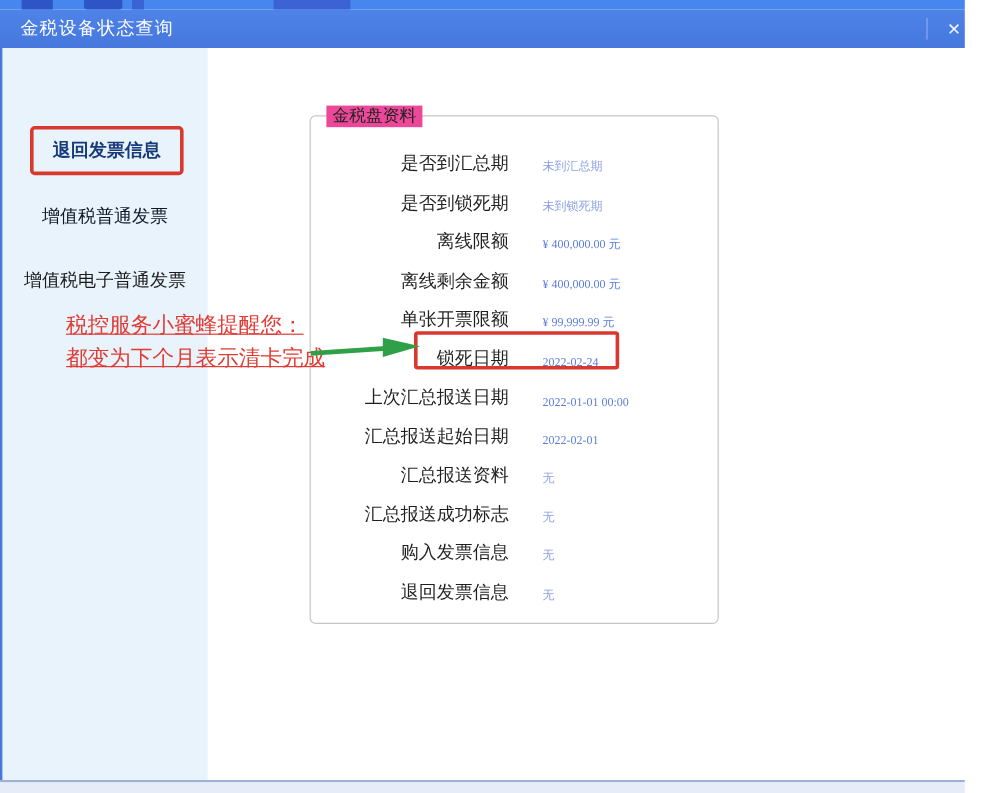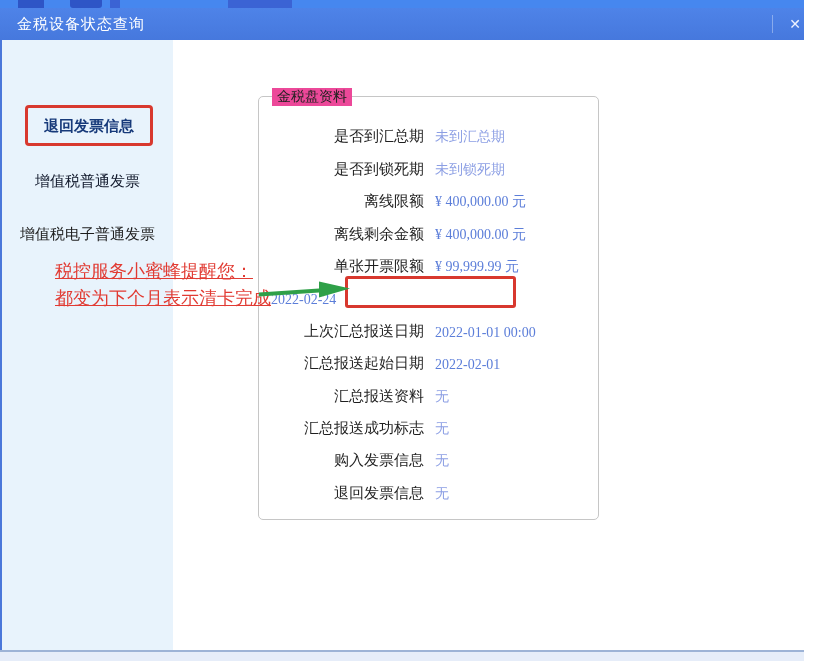--- a/index.html
+++ b/index.html
@@ -45,21 +45,21 @@
     border:3px solid #d8382e; border-radius:4px; color:#173a7a; font-weight:bold; }
 
   
   .panel { position:absolute; left:256px; top:56px; width:339px; height:422px;
     border:1px solid #c6c6c6; border-radius:5px; background:#ffffff; }
   .panel .legend { position:absolute; left:13px; top:-9px; background:#ec4899;
     padding:0 5px; font-size:14px; color:#222222; }
   .rows { position:absolute; left:1px; right:1px; top:17px; }
   .row { height:32.4px; display:flex; align-items:flex-end;font-family:Liberation Serif, serif; }
   .row .lbl { width:164px; text-align:right; font-size:15px; color:#1f1f1f; flex:0 0 164px; }
-  .row .val { margin-left:11px; font-size:14px; color:#5c7ed9; white-space:nowrap; }
+  .row .val { margin-left:28px; font-size:10px; color:#5c7ed9; white-space:nowrap; }
   .row.light .val { color:#8c9fe4; }
 
   
   .row-highlight { position:absolute; left:343px; top:236px; width:165px; height:26px;
     border:3px solid #d8382e; border-radius:3px; z-index:5; }
   .note { position:absolute; left:53px; top:218px; width:210px; z-index:6;
     color:#e13b33; font-size:18px; line-height:27px; white-space:nowrap;text-decoration:underline; }
   .arrow { position:absolute; left:257px; top:238px; z-index:6; }
 </style>
 </head>
@@ -104,20 +104,21 @@
           </div>
           <div class="row">
             <span class="lbl">离线剩余金额</span>
             <span class="val">¥ 400,000.00 元</span>
           </div>
           <div class="row">
             <span class="lbl">单张开票限额</span>
             <span class="val">¥ 99,999.99 元</span>
           </div>
           <div class="row">
+            <span class="lbl">锁死日期</span>
             <span class="val">2022-02-24</span>
           </div>
           <div class="row">
             <span class="lbl">上次汇总报送日期</span>
             <span class="val">2022-01-01 00:00</span>
           </div>
           <div class="row">
             <span class="lbl">汇总报送起始日期</span>
             <span class="val">2022-02-01</span>
           </div>

